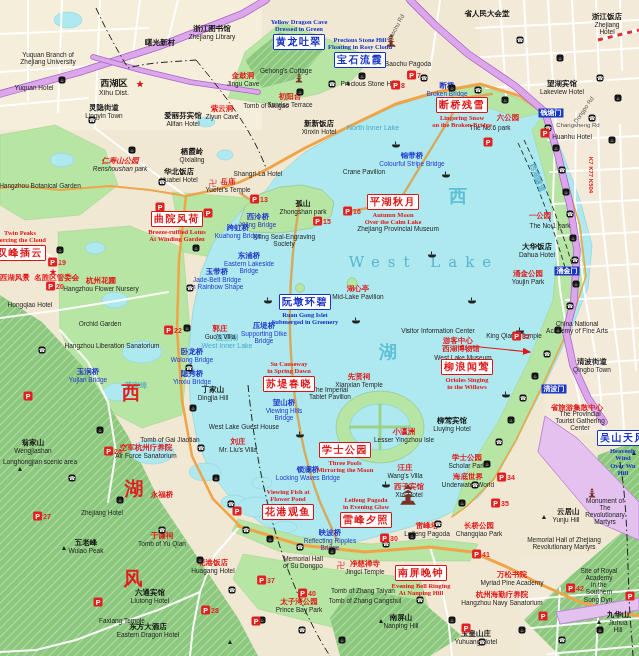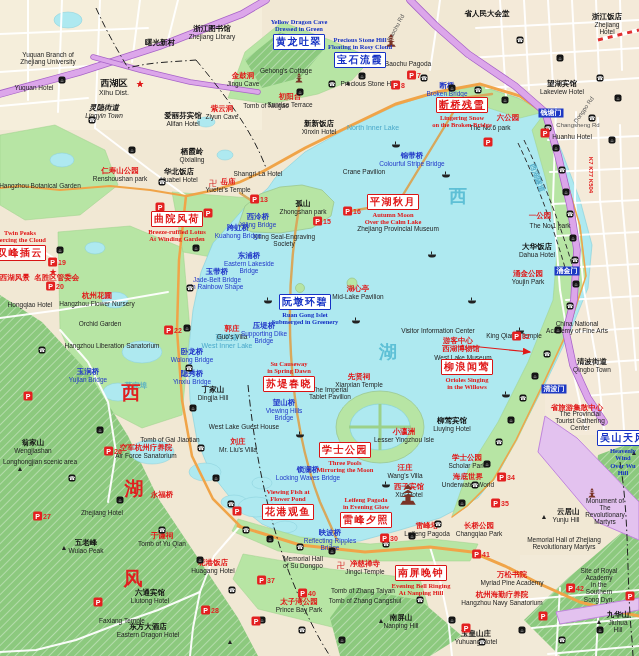--- a/index.html
+++ b/index.html
@@ -201,20 +201,21 @@
         <path class="bnd" d="M196,60 C225,95 252,130 266,168"></path>
         <path class="bnd" d="M248,385 C255,455 268,520 292,580 C305,612 318,638 330,656"></path>
         <path class="bnd" d="M620,462 C630,520 626,580 632,640 L633,656"></path>
         <path class="bnd" d="M96,8 C106,30 116,48 128,68 C150,62 172,62 196,60"></path>
         <line x1="470" y1="346" x2="530" y2="352" stroke="#e01818" stroke-width="1.2" marker-end="url(#arr)"></line>
       </g>
   </svg>
   <div id="lbls">
       <div class="biglake" style="left: 458px; top: 196px;">西</div>
       <div class="biglake" style="left: 388px; top: 352px;">湖</div>
+      <div class="wl" style="left: 424px; top: 262px;">West Lake</div>
       <div class="m-lbl innerlake" style="left: 373px; top: 128px;">
         <span class="en">North Inner Lake</span>
       </div>
       <div class="m-lbl innerlake" style="left: 227px; top: 342px;">
         <span class="zh">西里湖</span>
         <span class="en">West Inner Lake</span>
       </div>
       <div class="m-lbl innerlake" style="left: 136px; top: 386px;">
         <span class="zh">茅家埠</span>
       </div>
@@ -226,21 +227,21 @@
         <span class="en">Xihu Dist.</span>
       </div>
       <div class="star" style="left: 140px; top: 84px;">★</div>
       <div class="m-lbl" style="left: 48px; top: 58px;">
         <span class="en">Yuquan Branch of
 Zhejiang University</span>
       </div>
       <div class="m-lbl" style="left: 34px; top: 88px;">
         <span class="en">Yuquan Hotel</span>
       </div>
-      <div class="m-lbl" style="left: 104px; top: 112px; font-style: italic;">
+      <div class="m-lbl" style="left: 104px; top: 112px;">
         <span class="zh">灵隐街道</span>
         <span class="en">Lingyin Town</span>
       </div>
       <div class="m-lbl" style="left: 40px; top: 186px;">
         <span class="en">Hangzhou Botanical Garden</span>
       </div>
       <div class="m-lbl" style="left: 212px; top: 33px;">
         <span class="zh">浙江图书馆</span>
         <span class="en">Zhejiang Library</span>
       </div>
@@ -297,21 +298,21 @@
         <span class="zh">岳庙</span>
         <span class="en">Yuefei's Temple</span>
       </div>
       <div class="m-lbl" style="left: 258px; top: 174px;">
         <span class="en">Shangri-La Hotel</span>
       </div>
       <div class="m-lbl" style="left: 319px; top: 128px;">
         <span class="zh">新新饭店</span>
         <span class="en">Xinxin Hotel</span>
       </div>
-      <div class="m-lbl zhred" style="left: 120px; top: 175px;">
+      <div class="m-lbl zhred" style="left: 120px; top: 165px; font-style: italic;">
         <span class="zh">仁寿山公园</span>
         <span class="en">Renshoushan park</span>
       </div>
       <div class="m-lbl" style="left: 183px; top: 120px;">
         <span class="zh">爱丽芬宾馆</span>
         <span class="en">Alifan Hotel</span>
       </div>
       <div class="m-lbl blue" style="left: 447px; top: 90px;">
         <span class="zh">断桥</span>
         <span class="en">Broken Bridge</span>
@@ -352,31 +353,31 @@
         <span class="zh">湖心亭</span>
         <span class="en">Mid-Lake Pavilion</span>
       </div>
       <div class="m-lbl red" style="left: 32px; top: 279px;">
         <span class="zh">杭州西湖风景
 名胜区管委会</span>
       </div>
       <div class="m-lbl" style="left: 30px; top: 305px;">
         <span class="en">Hongqiao Hotel</span>
       </div>
-      <div class="m-lbl zhred" style="left: 97px; top: 300px;">
+      <div class="m-lbl zhred" style="left: 97px; top: 285px; padding-left: 8px;">
         <span class="zh">杭州花圃</span>
         <span class="en">Hangzhou Flower Nursery</span>
       </div>
       <div class="m-lbl" style="left: 100px; top: 324px;">
         <span class="en">Orchid Garden</span>
       </div>
       <div class="m-lbl" style="left: 112px; top: 346px;">
         <span class="en">Hangzhou Liberation Sanatorium</span>
       </div>
-      <div class="m-lbl zhred" style="left: 196px; top: 333px; margin-left: 36px;">
+      <div class="m-lbl zhred" style="left: 184px; top: 333px; margin-left: 36px;">
         <span class="zh">郭庄</span>
         <span class="en">Guo's Villa</span>
       </div>
       <div class="m-lbl blue" style="left: 217px; top: 279px;">
         <span class="zh">玉带桥</span>
         <span class="en">Jade-Belt Bridge
 in Rainbow Shape</span>
       </div>
       <div class="m-lbl blue" style="left: 249px; top: 263px;">
         <span class="zh">东浦桥</span>
@@ -620,21 +621,21 @@
       </div>
       <div class="gate" style="left: 551px; top: 113px;">钱塘门</div>
       <div class="gate" style="left: 567px; top: 271px;">涌金门</div>
       <div class="gate" style="left: 514px; top: 389px; margin-left: 40px;">清波门</div>
       <div class="sc r" style="left: 177px; top: 219px;">曲院风荷</div>
       <div class="scap r" style="left: 177px; top: 228px; transform: translate(-50%, 0px);">Breeze-ruffled Lotus
 At Winding Garden</div>
       <div class="sc r" style="left: 393px; top: 202px;">平湖秋月</div>
       <div class="scap r" style="left: 393px; top: 211px; transform: translate(-50%, 0px);">Autumn Moon
 Over the Calm Lake</div>
-      <div class="sc r" style="left: 462px; top: 105px; text-decoration: underline;">断桥残雪</div>
+      <div class="sc r" style="left: 462px; top: 105px;">断桥残雪</div>
       <div class="scap r" style="left: 462px; top: 114px; transform: translate(-50%, 0px);">Lingering Snow
 on the Broken Bridge</div>
       <div class="sc r" style="left: 289px; top: 384px;">苏堤春晓</div>
       <div class="scap r" style="left: 289px; top: 375px; transform: translate(-50%, -100%);">Su Causeway
 in Spring Dawn</div>
       <div class="sc r" style="left: 345px; top: 450px;">学士公园</div>
       <div class="scap r" style="left: 345px; top: 459px; transform: translate(-50%, 0px);">Three Pools
 Mirroring the Moon</div>
       <div class="sc r" style="left: 288px; top: 512px;">花港观鱼</div>
       <div class="scap r" style="left: 288px; top: 503px; transform: translate(-50%, -100%);">Viewing Fish at

